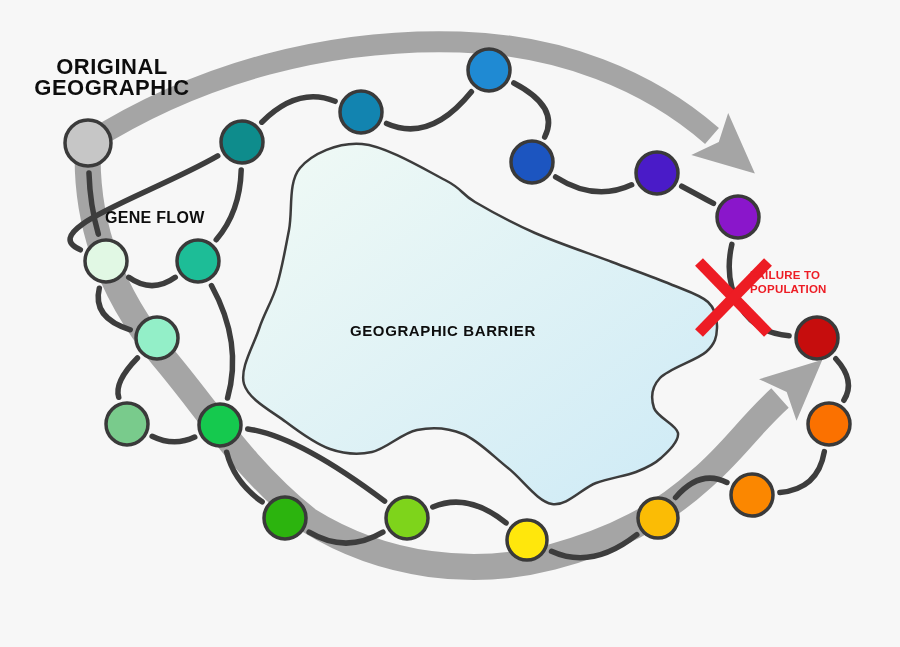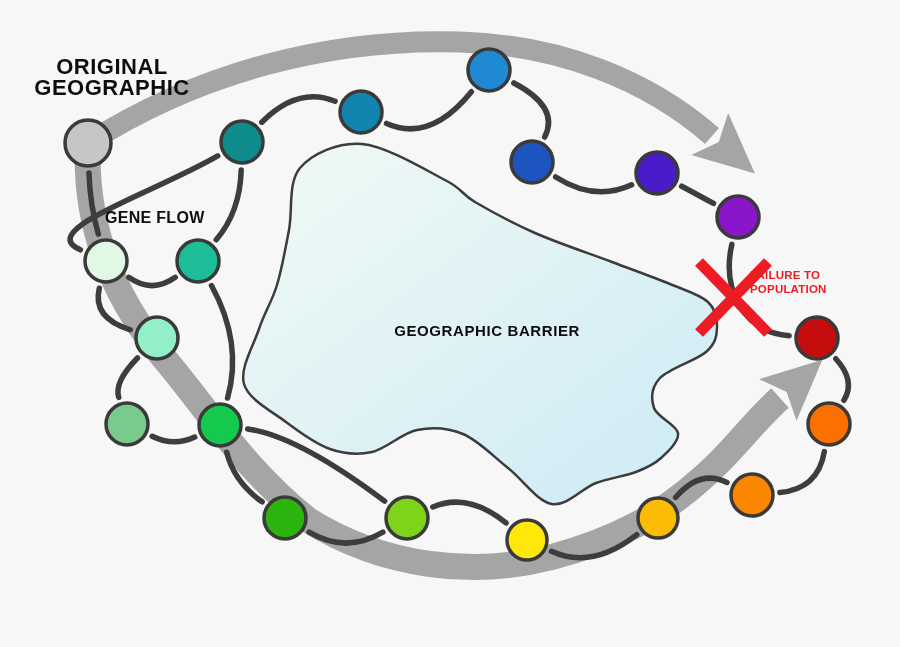--- a/index.html
+++ b/index.html
@@ -8,21 +8,21 @@
     background:#f7f7f7;
     font-family:"Liberation Sans","DejaVu Sans",sans-serif;
   }
   #stage{position:absolute;inset:0;}
   svg{position:absolute;left:0;top:0;}
   .label{position:absolute;color:#0d0d0d;font-weight:700;white-space:nowrap;}
   .label .line{display:block;}
   #lbl-original{left:14px;top:56px;width:196px;text-align:center;
     font-size:22px;line-height:21px;letter-spacing:.5px;}
   #lbl-geneflow{left:105px;top:192px;font-size:16px;letter-spacing:.3px;margin-top:17px;}
-  #lbl-barrier{left:350px;top:322px;width:230px;text-align:right;
+  #lbl-barrier{left:350px;top:322px;width:230px;text-align:left;
     font-size:15px;letter-spacing:.6px;}
   #lbl-failure{left:750px;top:268px;width:104px;
     font-size:11.5px;line-height:14px;letter-spacing:.2px;}
 </style>
 </head>
 <body style="background: rgb(247, 247, 247);">
 
 <div id="stage">
 
   <svg id="diagram-svg" width="900" height="647" viewBox="0 0 900 647">

